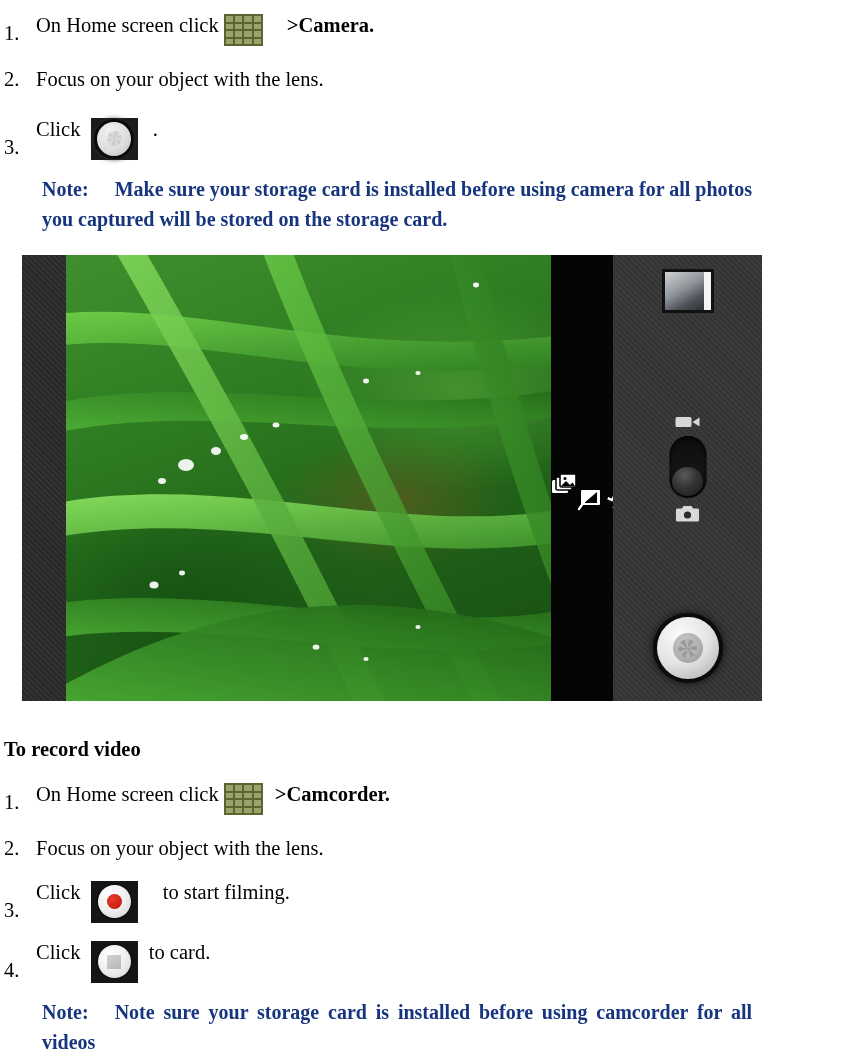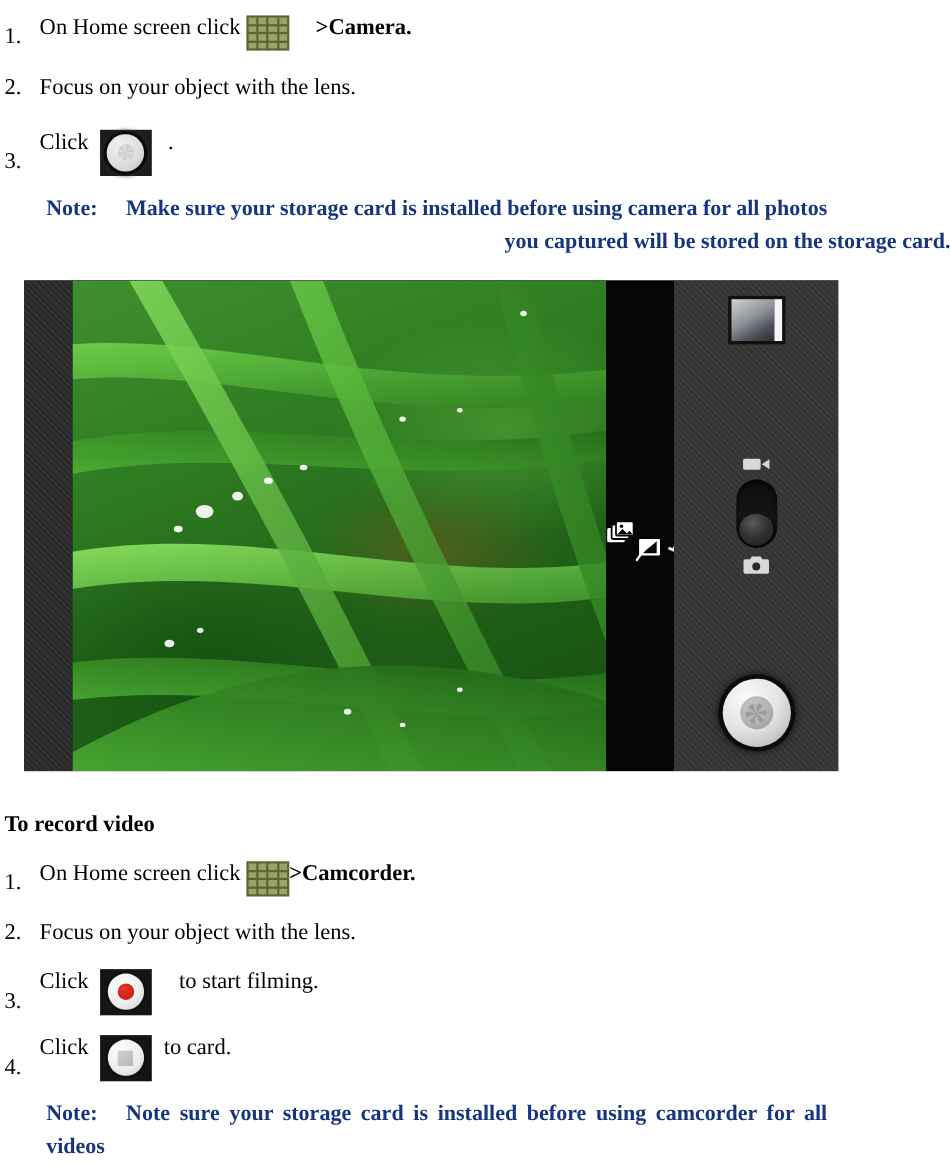--- a/index.html
+++ b/index.html
@@ -62,21 +62,21 @@
     font-size: 20px;
     line-height: 1.52;
     text-align: justify;
     text-justify: inter-word;
     padding: 0 0 0 42px;
     box-sizing: border-box;
   }
   .note .note-label {
     padding-right: 26px;
   }
-  .note-line2 { text-align: right; }
+  .note-line2 { text-align: left; }
 
   
   .icon-inline {
     display: inline-block;
     vertical-align: bottom;
     position: relative;
   }
 
   
   .grid-icon {
@@ -539,21 +539,21 @@
             <i></i>
           <i></i>
             <i></i>
             <i></i>
             <i></i>
             <i></i>
             <i></i>
             <i></i>
             <i></i>
         </span>
-        <span class="step-text bold-run" style="padding-left:0;">&gt;Camcorder.</span>
+        <span class="step-text bold-run" style="padding-left:12px;">&gt;Camcorder.</span>
       </span>
     </div>
 
     <div class="step" style="margin-bottom:20px;">
       <span class="step-num">2.</span>
       <span class="step-body">
         <span class="step-text">Focus on your object with the lens.</span>
       </span>
     </div>
 

